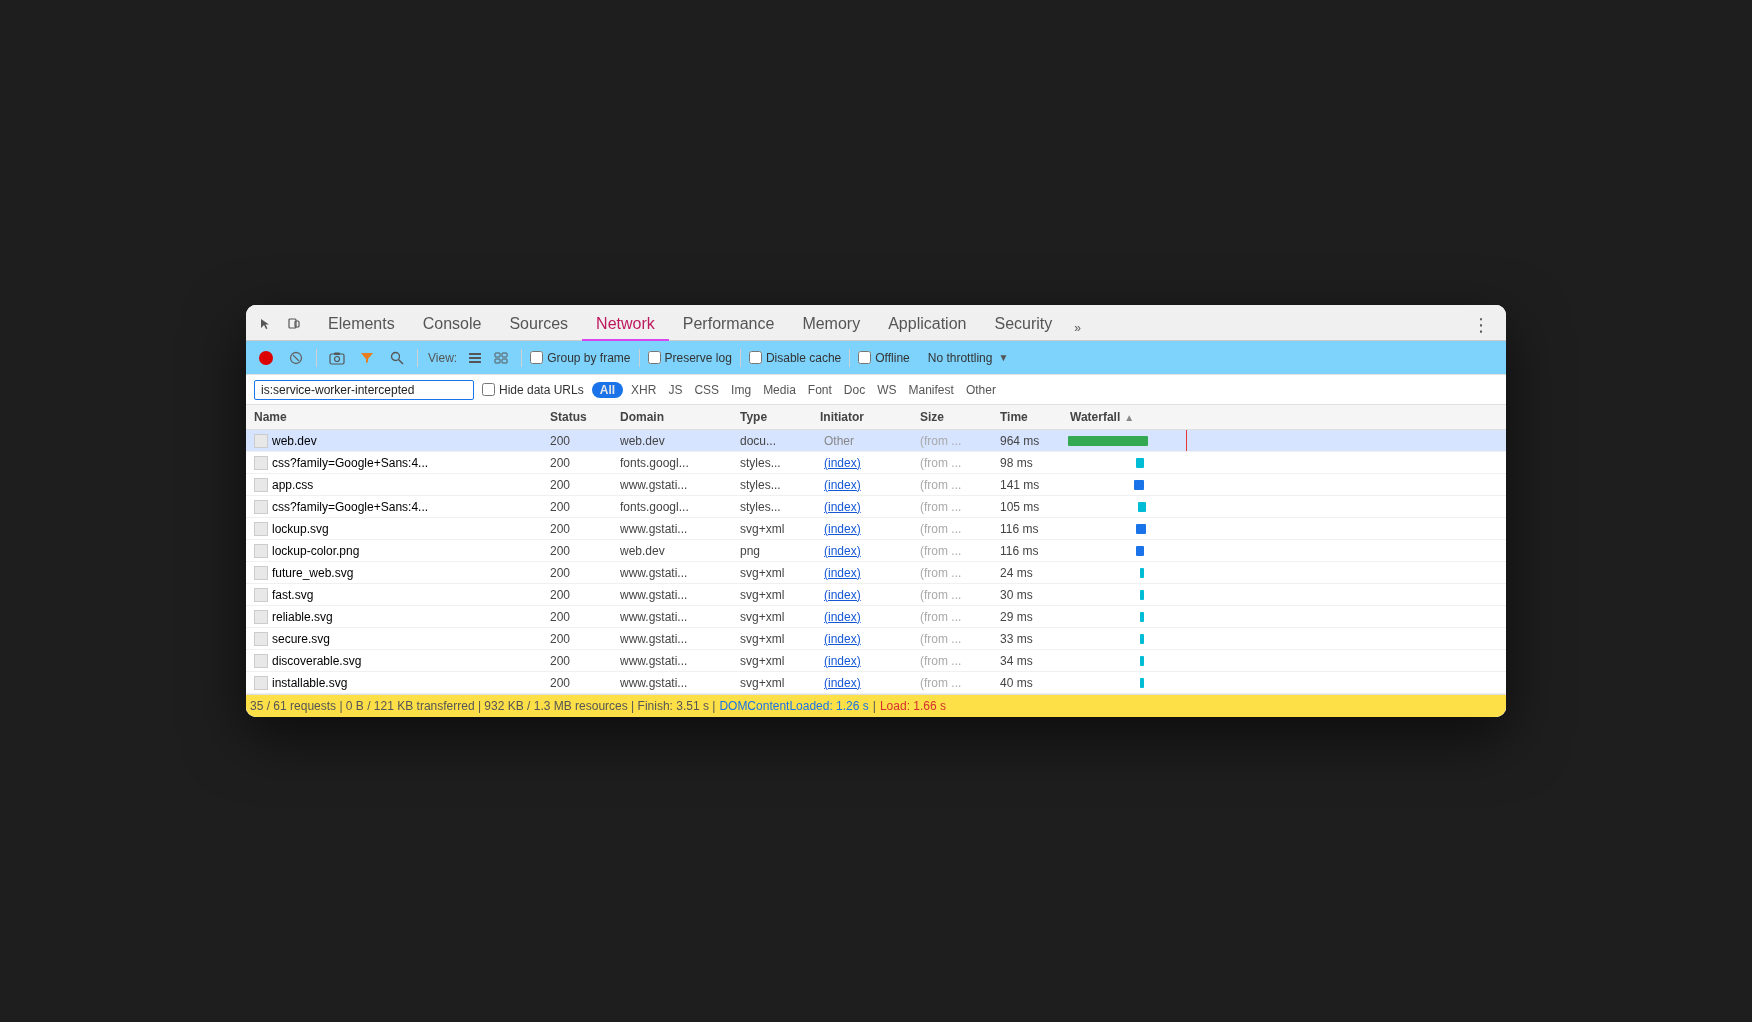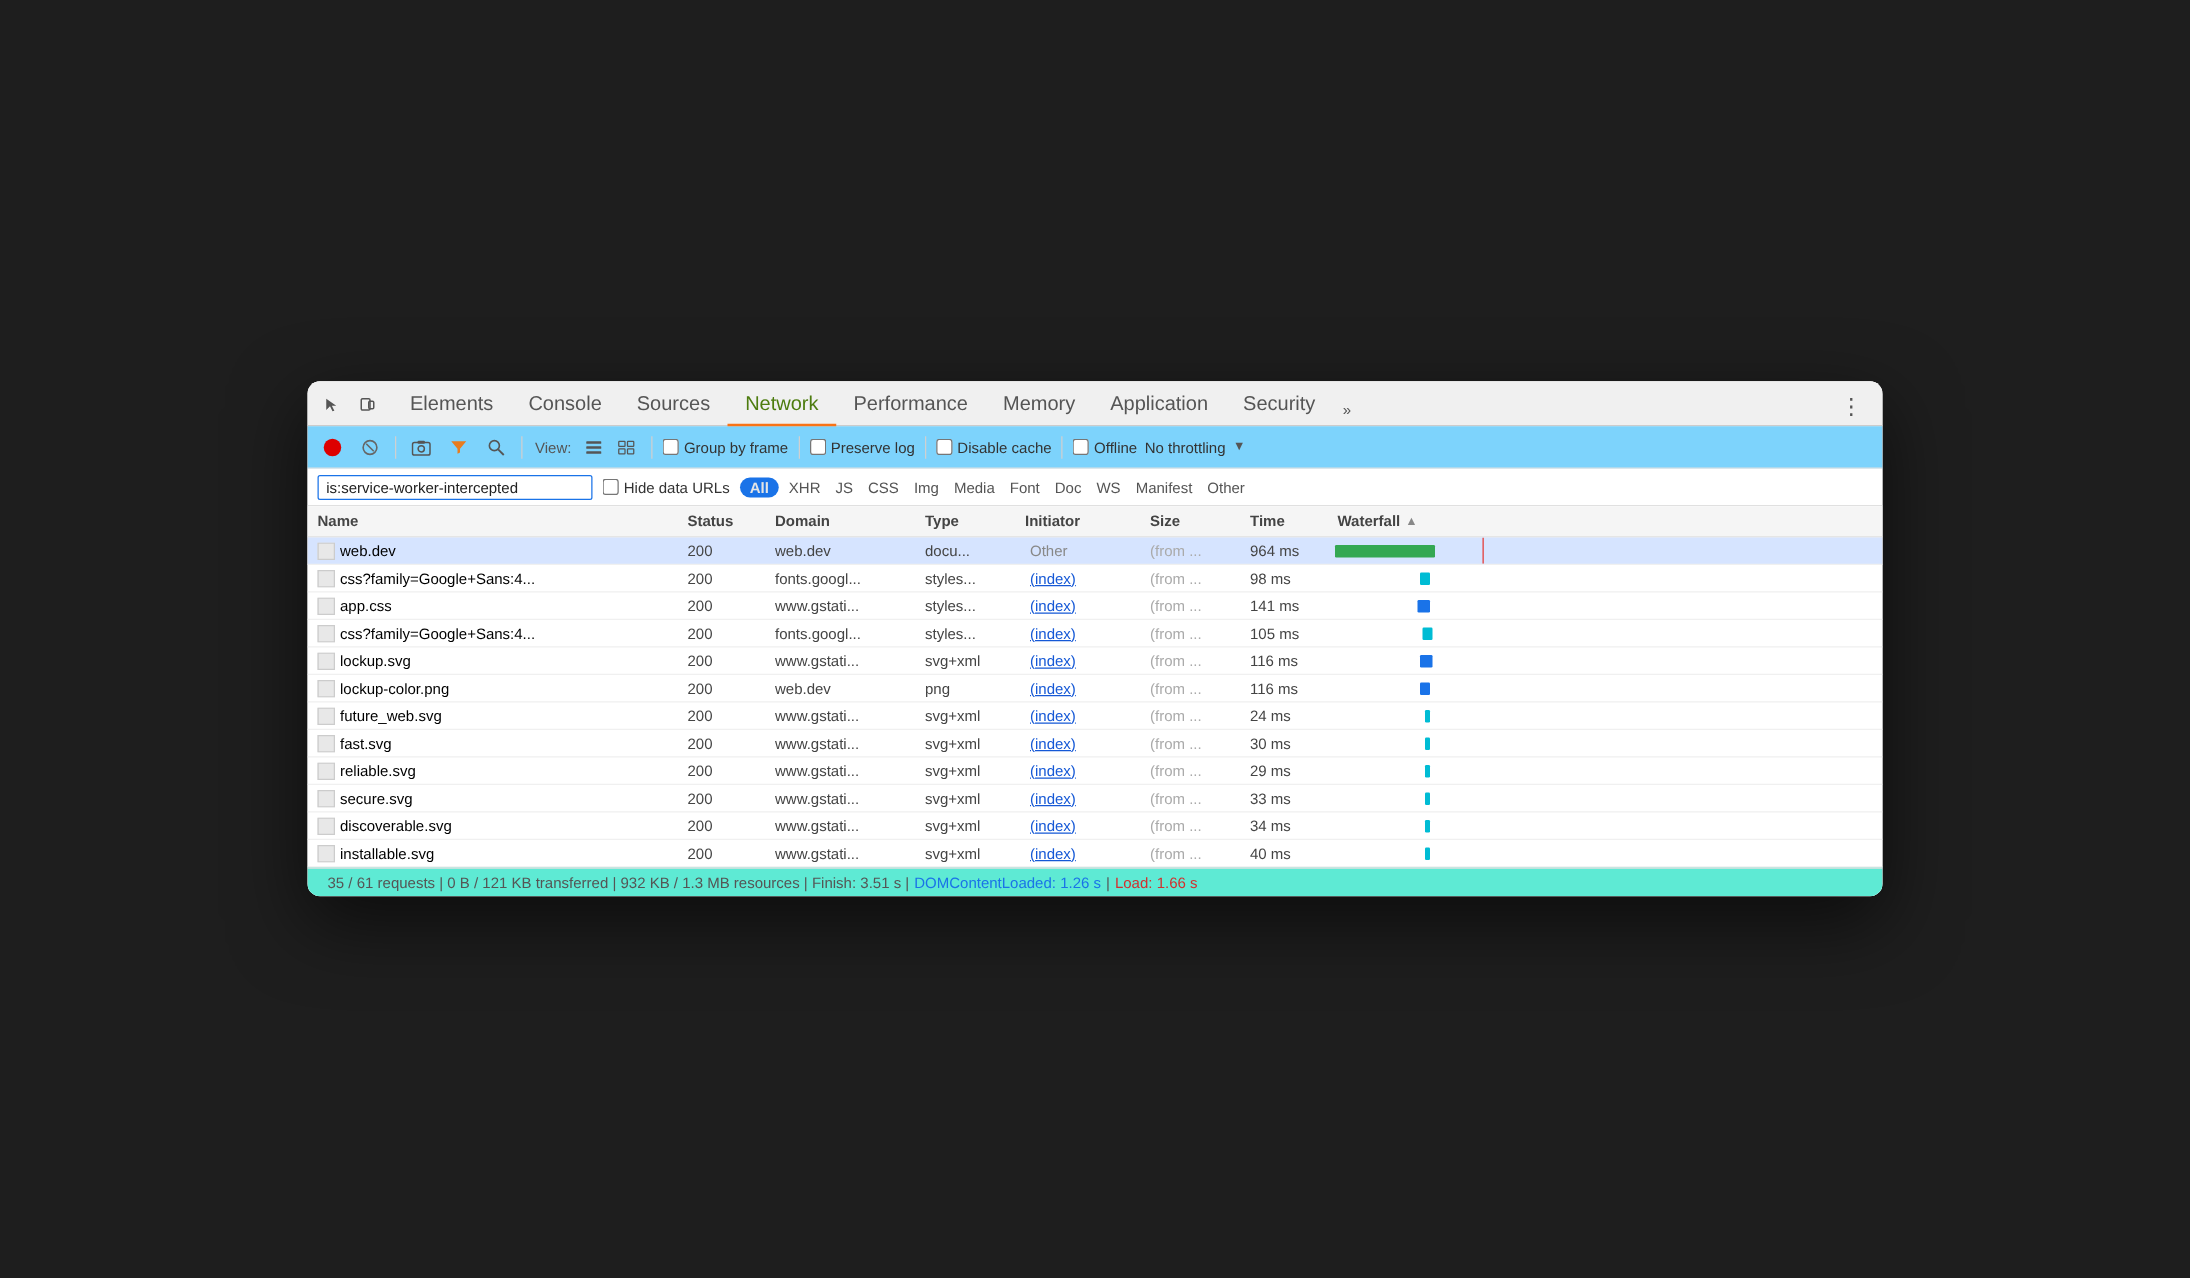--- a/index.html
+++ b/index.html
@@ -81,22 +81,22 @@
     .tab {
       padding: 6px 14px;
       font-size: 16px;
       color: #555;
       cursor: pointer;
       border-bottom: 2px solid transparent;
       margin-bottom: -1px;
       white-space: nowrap;
     }
     .tab.active {
-      color: #4d7c0f;
-      border-bottom: 2px solid #f97316;
+      color: #be185d;
+      border-bottom: 2px solid #d946ef;
       font-weight: 500;
     }
     .tab-overflow {
       padding: 6px 8px;
       font-size: 12px;
       color: #555;
       cursor: pointer;
       margin-bottom: -1px;
     }
     .tab-more {
@@ -291,23 +291,23 @@
     .wf-blue { background: #1a73e8; }
     .wf-teal { background: #00bcd4; }
     .red-line {
       position: absolute;
       top: 0;
       bottom: 0;
       width: 1px;
       background: #e53935;
     }
     .status-bar {
-      background: #5eead4;
+      background: #fde047;
       border-top: 1px solid #e0e0e0;
-      padding: 4px 16px;
+      padding: 4px 4px;
       font-size: 12px;
       color: #555;
       display: flex;
       align-items: center;
       gap: 4px;
     }
     .status-blue { color: #1a73e8; }
     .status-red { color: #d32f2f; }
   </style>
 </head>
@@ -405,21 +405,21 @@
       <div class="toolbar-divider"></div>
       <label class="checkbox-item">
         <input type="checkbox" style="">
         <span>Disable cache</span>
       </label>
       <div class="toolbar-divider"></div>
       <label class="checkbox-item">
         <input type="checkbox" style="">
         <span>Offline</span>
       </label>
-      <span style="font-size:12px; color:#333; cursor:pointer; display:flex; align-items:center; gap:2px;">No throttling</span>
+      <span style="font-size:12px; color:#333; cursor:pointer; display:flex; align-items:center; gap:2px;margin-left:12px;">No throttling</span>
       <span style="font-size:10px; color:#555; cursor:pointer;">▼</span>
     </div>
 
     <div class="filter-bar">
       <input class="filter-input" type="text" value="is:service-worker-intercepted" style="">
       <label class="checkbox-item">
         <input type="checkbox" style="">
         <span>Hide data URLs</span>
       </label>
       <div class="filter-tags">

